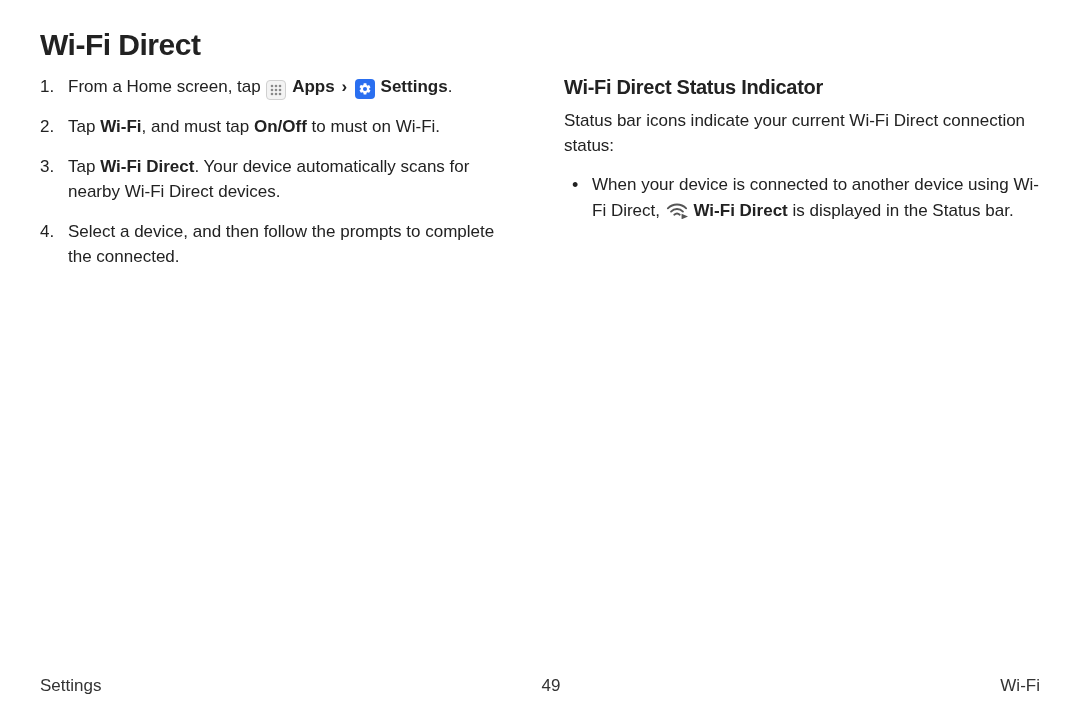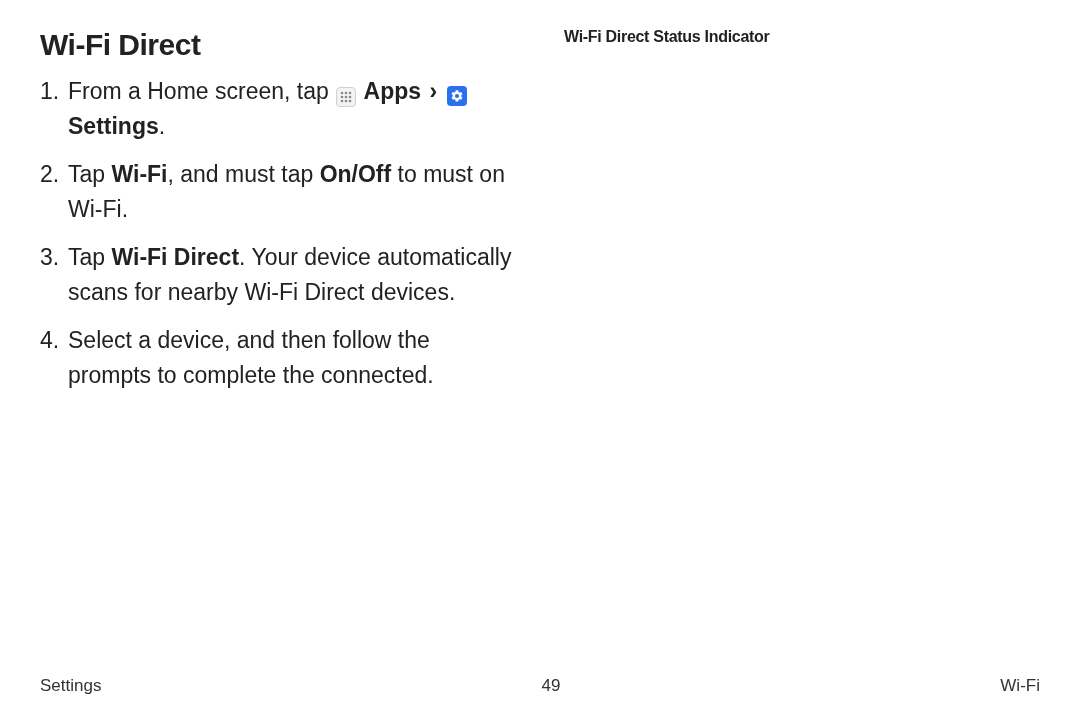--- a/index.html
+++ b/index.html
@@ -7,46 +7,47 @@
   body {
     font-family: Arial, Helvetica, sans-serif;
     color: #222;
     background: #fff;
     position: relative;
     padding: 28px 40px 0 40px;
   }
   .columns {
     display: flex;
     gap: 48px;
+    align-items: center;
   }
   .col {
     flex: 1 1 0;
     min-width: 0;
   }
   h1 {
     font-size: 30px;
     font-weight: 700;
     letter-spacing: -0.5px;
     margin-bottom: 12px;
   }
   h2 {
-    font-size: 16px;
+    font-size: 20px;
     font-weight: 700;
     letter-spacing: -0.3px;
     margin-bottom: 10px;
   }
   p.intro {
     font-size: 17px;
     line-height: 1.45;
     margin-bottom: 14px;
   }
   ol.steps {
     list-style: none;
     counter-reset: step;
-    font-size: 23px;
+    font-size: 17px;
     line-height: 1.5;
   }
   ol.steps > li {
     counter-increment: step;
     position: relative;
     padding-left: 28px;
     margin-bottom: 14px;
   }
   ol.steps > li::before {
     content: counter(step) ".";
@@ -167,20 +168,36 @@
       <li>
         <span>Tap </span><span class="bold">Wi-Fi Direct</span><span>. Your device automatically scans for nearby Wi-Fi Direct devices.</span>
       </li>
 
       <li>Select a device, and then follow the prompts to complete the connected.</li>
     </ol>
   </div>
 
   <div class="col">
     <h2>Wi-Fi Direct Status Indicator</h2>
+    <p class="intro">Status bar icons indicate your current Wi-Fi Direct connection status:</p>
+    <ul class="bullets">
+      <li>
+        <span>When your device is connected to another device using Wi-Fi Direct, </span>
+        <span class="inline-icon wifi-direct-status-icon">
+          <svg viewBox="0 0 24 20">
+            <path fill="none" stroke="#555" stroke-width="2" stroke-linecap="round" d="M2 8 A14 14 0 0 1 22 8"></path>
+            <path fill="none" stroke="#555" stroke-width="2" stroke-linecap="round" d="M5.5 11.5 A9 9 0 0 1 18.5 11.5"></path>
+            <path fill="none" stroke="#555" stroke-width="2" stroke-linecap="round" d="M9 15 A4.5 4.5 0 0 1 15 15"></path>
+            <path fill="#555" d="M17 14 L24 17 L17 20 Z"></path>
+          </svg>
+        </span>
+        <span class="bold">Wi-Fi Direct</span>
+        <span> is displayed in the Status bar.</span>
+      </li>
+    </ul>
   </div>
 </div>
 
 <div class="footer">
   <span>Settings</span>
   <span>49</span>
   <span>Wi-Fi</span>
 </div>
 
 </body></html>

